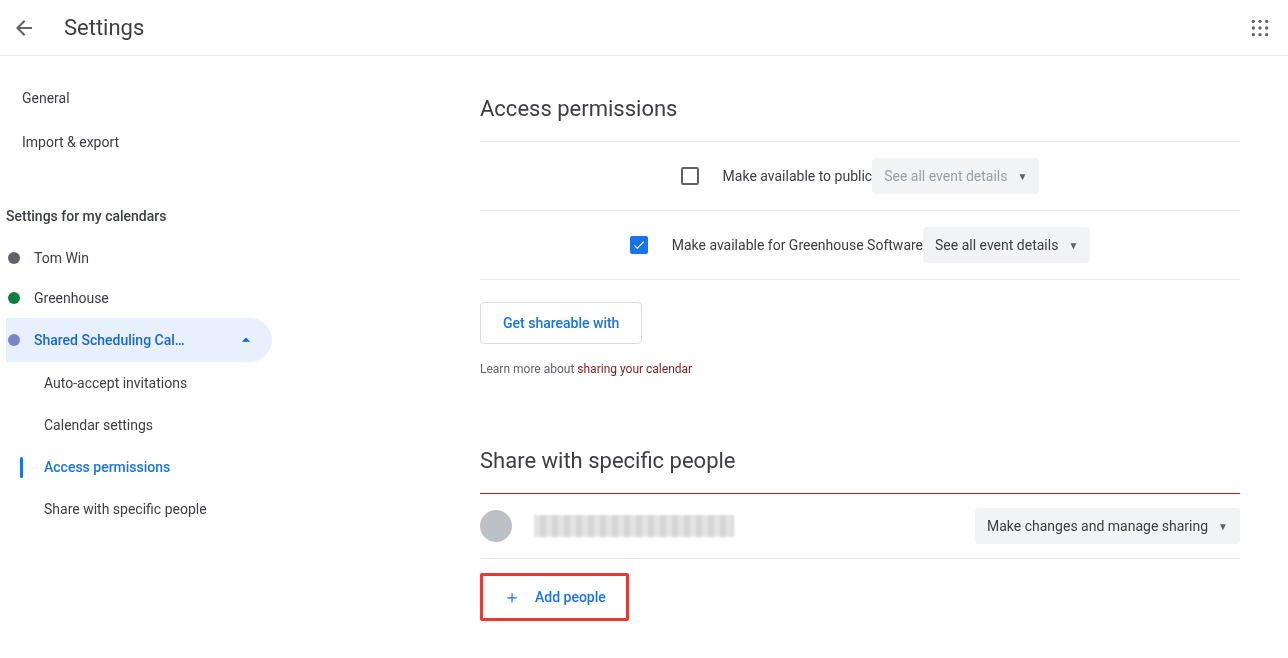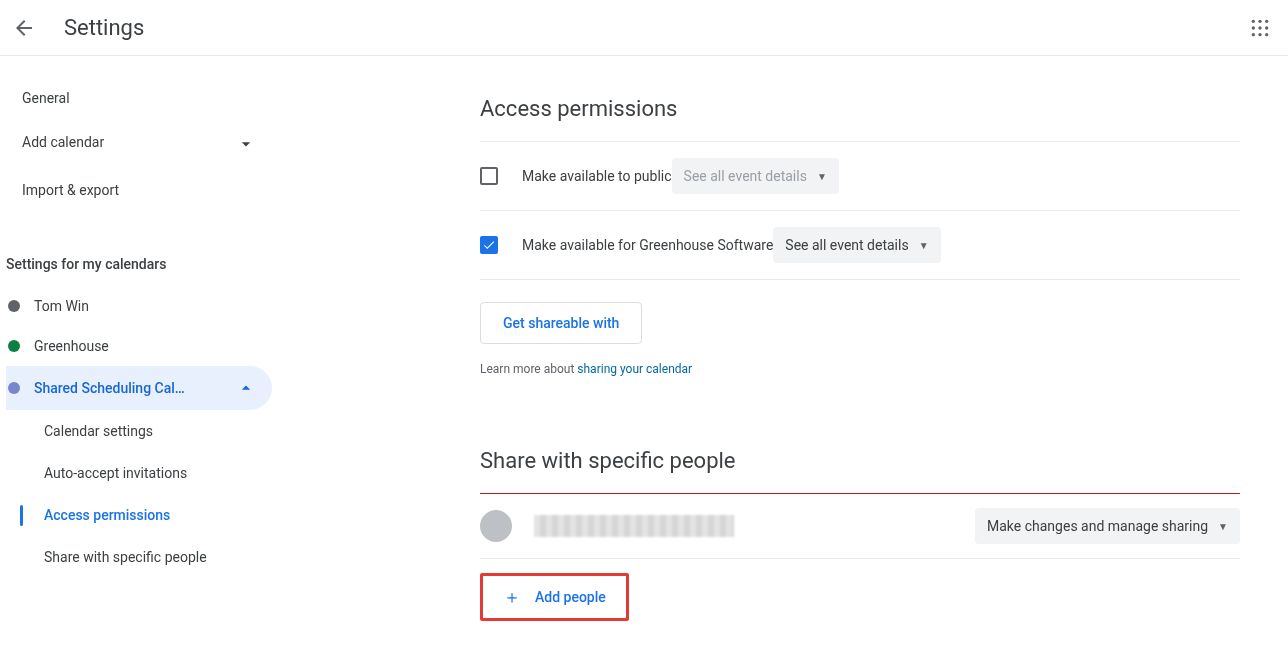--- a/index.html
+++ b/index.html
@@ -82,21 +82,21 @@
       background: #1a73e8;
       border-radius: 2px;
     }
     .main {
       flex: 1;
       padding: 40px 40px 40px 200px;
       max-width: 1000px;
     }
     .section-heading { font-size: 22px; color:#3c4043; font-weight: 400; margin-bottom: 20px; }
     .perm-row {
-      display: flex; align-items: center; justify-content: flex-start;
+      display: flex; align-items: center; justify-content: center;
       padding: 16px 0;
       border-bottom: 1px solid #e8eaed;
     }
     .perm-row:first-of-type { border-top: 1px solid #e8eaed; }
     .perm-left { display:flex; align-items:center; gap: 24px; }
     .checkbox {
       width: 18px; height: 18px; border: 2px solid #5f6368;
       border-radius: 2px; display:flex; align-items:center; justify-content:center;
       cursor: pointer;
     }
@@ -121,21 +121,21 @@
       color: #1a73e8;
       padding: 12px 22px;
       border-radius: 4px;
       font-size: 14px;
       font-weight: 500;
       cursor: pointer;
       margin-top: 22px;
       font-family: inherit;
     }
     .help-text { font-size: 12px; color:#5f6368; margin-top: 18px; }
-    .help-text a { color:#0369a1; text-decoration:none; cursor:pointer; }
+    .help-text a { color:#7f1d1d; text-decoration:none; cursor:pointer; }
     .share-section { margin-top: 72px; }
     .person-row {
       display:flex; align-items:center; justify-content:space-between;
       padding: 14px 0; border-bottom: 1px solid #e8eaed; border-top: 1px solid #b91c1c;
     }
     .person-left { display:flex; align-items:center; gap: 22px; }
     .avatar { width:32px; height:32px; border-radius:50%; background:#bdc1c6; }
     .person-blur {
       width: 200px; height: 22px;
       background: repeating-linear-gradient(90deg,#e3e3e3 0 6px,#d6d6d6 6px 12px);
@@ -182,28 +182,20 @@
       </svg>
   </div>
 </div>
 
 <div class="layout">
   <div class="sidebar">
     <div class="side-item">
       <span>General</span>
     </div>
     <div class="side-item">
-      <span>Add calendar</span>
-      <span class="chevron">
-        <svg width="20" height="20" viewBox="0 0 24 24">
-            <path fill="currentColor" d="M7 10l5 5 5-5z"></path>
-          </svg>
-      </span>
-    </div>
-    <div class="side-item">
       <span>Import &amp; export</span>
     </div>
 
     <div class="sidebar-gap"></div>
     <div class="section-label">Settings for my calendars</div>
 
     <div class="cal-item">
       <span class="cal-dot" style="background:#5f6368"></span>
       <span class="cal-label">Tom Win</span>
     </div>
@@ -216,24 +208,24 @@
       <span class="cal-label">Shared Scheduling Cal…</span>
       <span class="chevron">
         <svg width="20" height="20" viewBox="0 0 24 24">
             <path fill="currentColor" d="M7 14l5-5 5 5z"></path>
           </svg>
       </span>
     </div>
 
     <div class="sub-nav">
       <div class="sub-item">
+        <span>Auto-accept invitations</span>
+      </div>
+      <div class="sub-item">
         <span>Calendar settings</span>
-      </div>
-      <div class="sub-item">
-        <span>Auto-accept invitations</span>
       </div>
       <div class="sub-item active">
         <span>Access permissions</span>
       </div>
       <div class="sub-item">
         <span>Share with specific people</span>
       </div>
     </div>
   </div>
 

